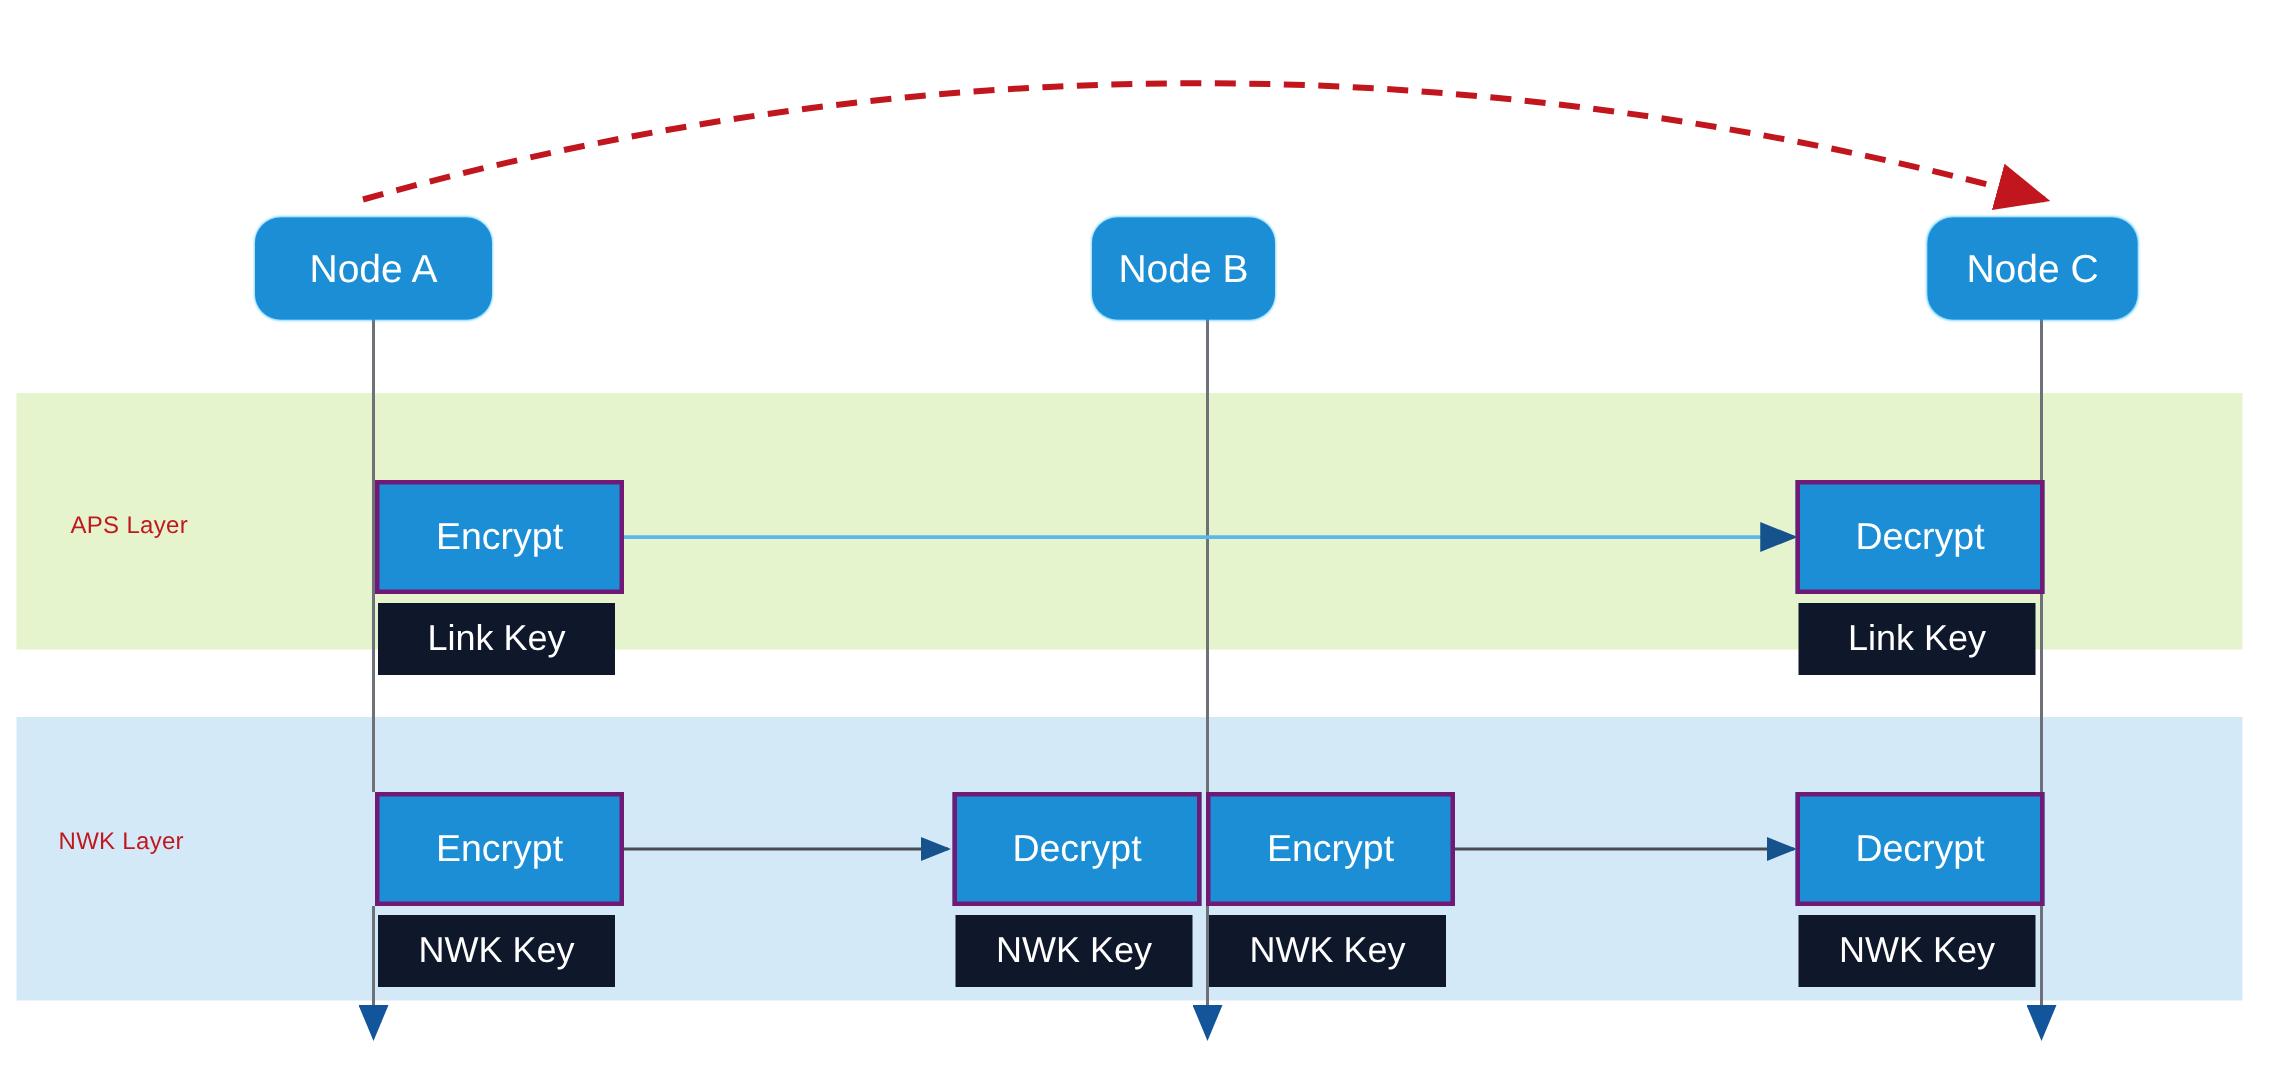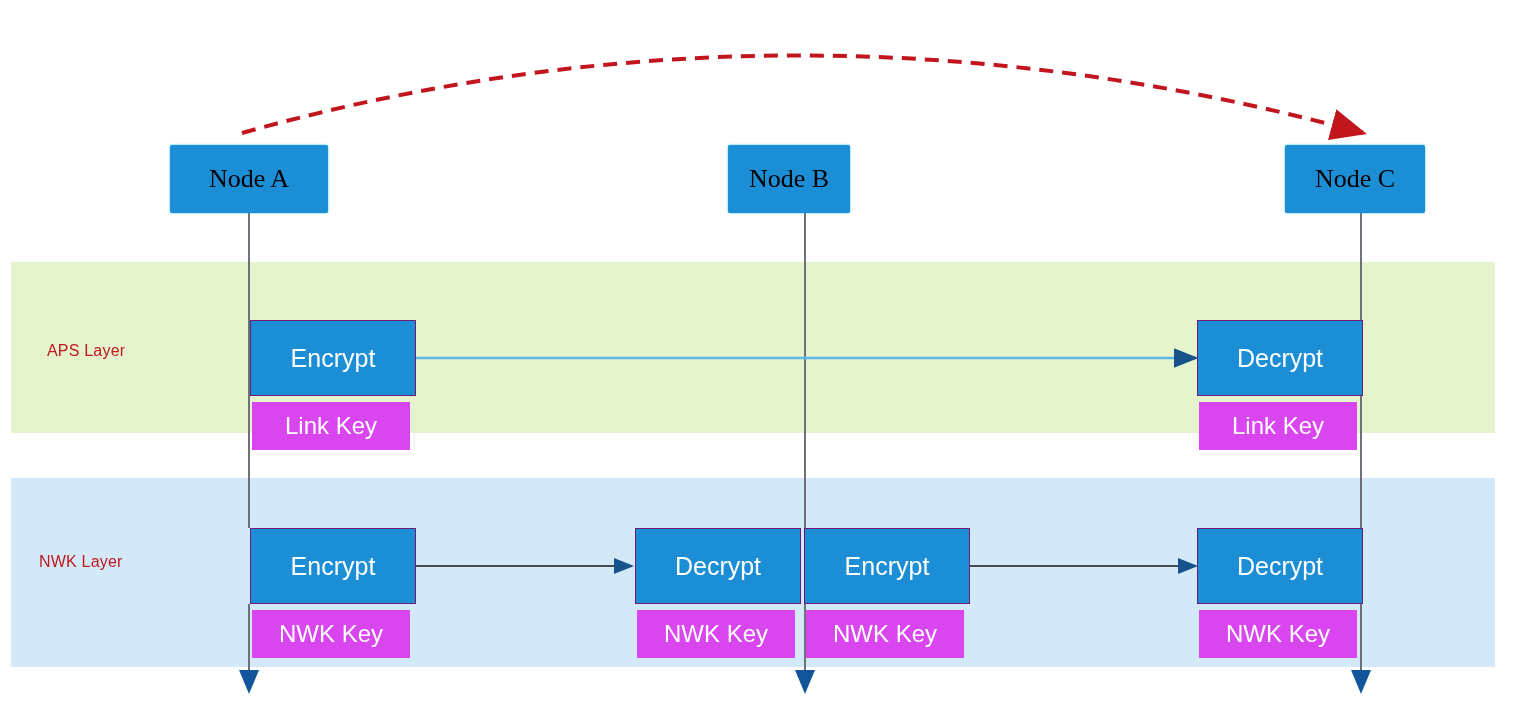--- a/index.html
+++ b/index.html
@@ -39,45 +39,44 @@
     font-weight: normal;
     letter-spacing: 0.2px;
     white-space: nowrap;
   }
   .layer-label-aps { left: 47px; top: 342px; }
   .layer-label-nwk { left: 39px; top: 553px; }
 
   .node-box {
     position: absolute;
     background: #1b8ed6;
-    border-radius: 2px;
+    border-radius: 17px;
     box-shadow: 0 0 2px rgba(0,170,255,0.9);
     display: flex;
     align-items: center;
     justify-content: center;
-    color: #000000;
+    color: #ffffff;
     font-size: 26px;
     height: 68px;
-    font-family: Liberation Serif, serif;
   }
   .op-box {
     position: absolute;
     background: #1b8ed6;
-    border: 1px solid #701a75;
+    border: 3px solid #701a75;
     box-sizing: border-box;
     display: flex;
     align-items: center;
     justify-content: center;
     color: #ffffff;
     font-size: 25px;
     height: 76px;
   }
   .key-box {
     position: absolute;
-    background: #d946ef;
+    background: #0f172a;
     display: flex;
     align-items: center;
     justify-content: center;
     color: #ffffff;
     font-size: 24px;
     height: 48px;
   }
   svg.overlay {
     position: absolute;
     left: 0;

